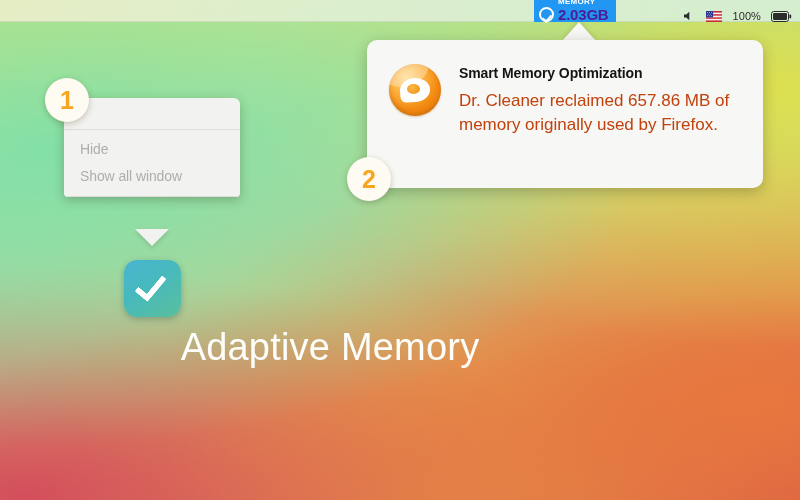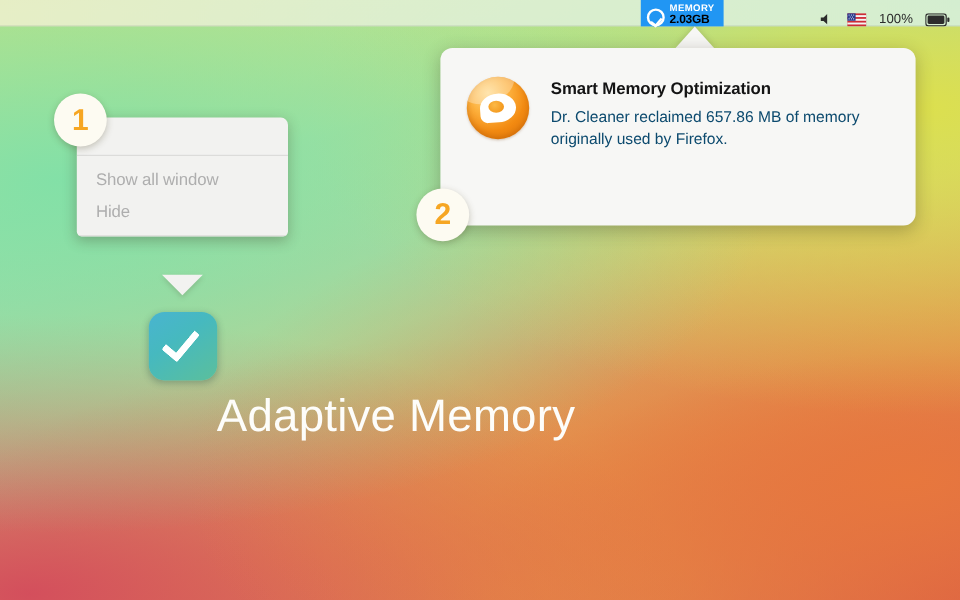--- a/index.html
+++ b/index.html
@@ -99,23 +99,23 @@
   .mem-label {
     display: block;
     font-size: 8px;
     font-weight: bold;
     color: #fff;
     letter-spacing: 0.3px;
     margin-bottom: 1px;
   }
   .mem-value {
     display: block;
-    font-size: 10px;
+    font-size: 15px;
     font-weight: bold;
-    color: #000000;
+    color: #4c1d95;
     letter-spacing: -0.2px;
   }
 
   
   .notif {
     position: absolute;
     left: 367px;
     top: 40px;
     width: 396px;
     height: 148px;
@@ -174,22 +174,22 @@
   }
   .notif-body { flex: 1; padding-top: 1px; }
   .notif-title {
     font-size: 14px;
     font-weight: bold;
     color: #141414;
     margin-bottom: 8px;
     letter-spacing: -0.1px;
   }
   .notif-desc {
-    font-size: 13px;
-    color: #0c4a6e;
+    font-size: 17px;
+    color: #c2410c;
     line-height: 1.42;
     max-width: 318px;
   }
   .notif-check {
     display: flex;
     align-items: center;
     gap: 8px;
     margin-top: 16px;
   }
   .cbox {
@@ -375,22 +375,22 @@
         <div class="notif-title">Smart Memory Optimization</div>
         <div class="notif-desc">Dr. Cleaner reclaimed 657.86 MB of memory originally used by Firefox.</div>
       </div>
     </div>
   </div>
 
   <div class="ctxmenu">
     <div class="ctx-pad"></div>
     <div class="ctx-sep"></div>
     <div class="ctx-gap"></div>
+    <div class="ctx-item">Hide</div>
     <div class="ctx-item">Show all window</div>
-    <div class="ctx-item">Hide</div>
     <div class="ctx-gap"></div>
     <div class="ctx-sep"></div>
   </div>
   <div class="ctx-tail"></div>
 
   <div class="app-icon">
     <span class="app-check"></span>
   </div>
 
   <div class="step step-1">1</div>

